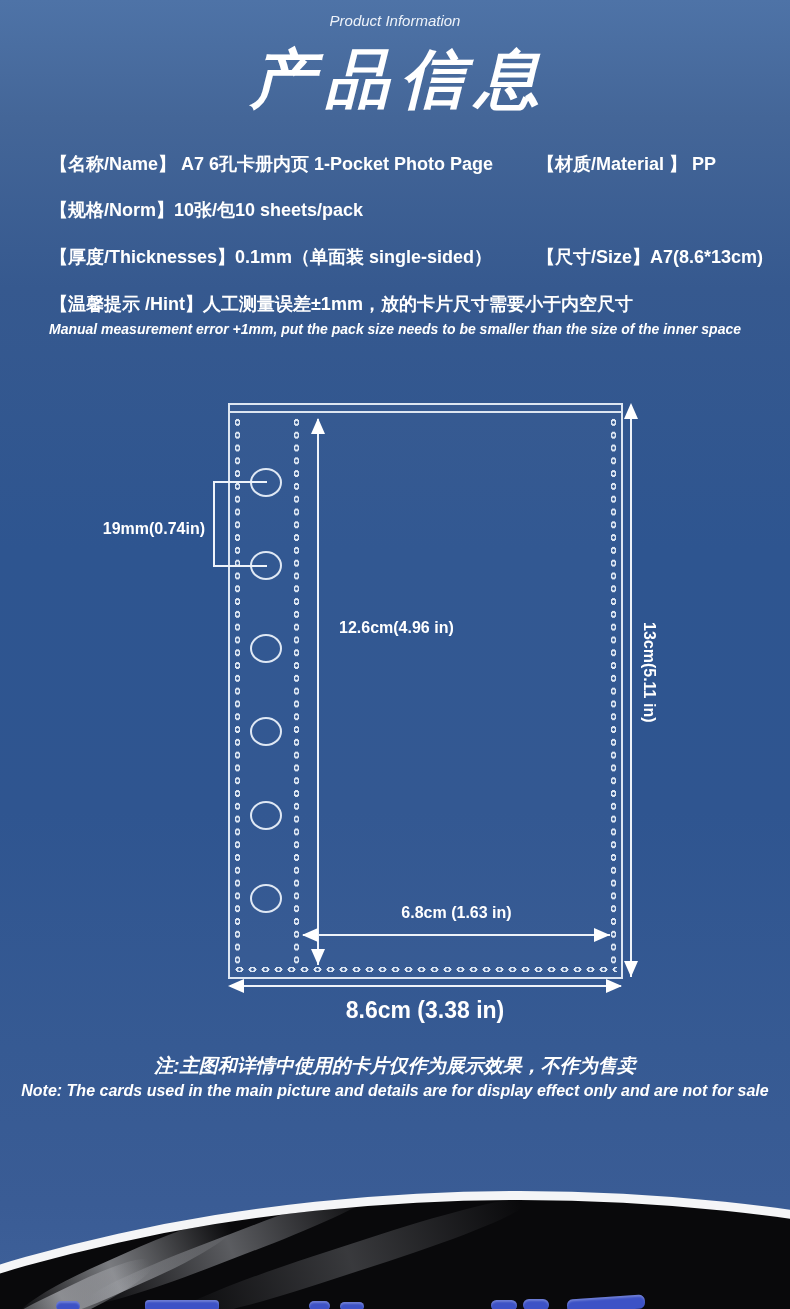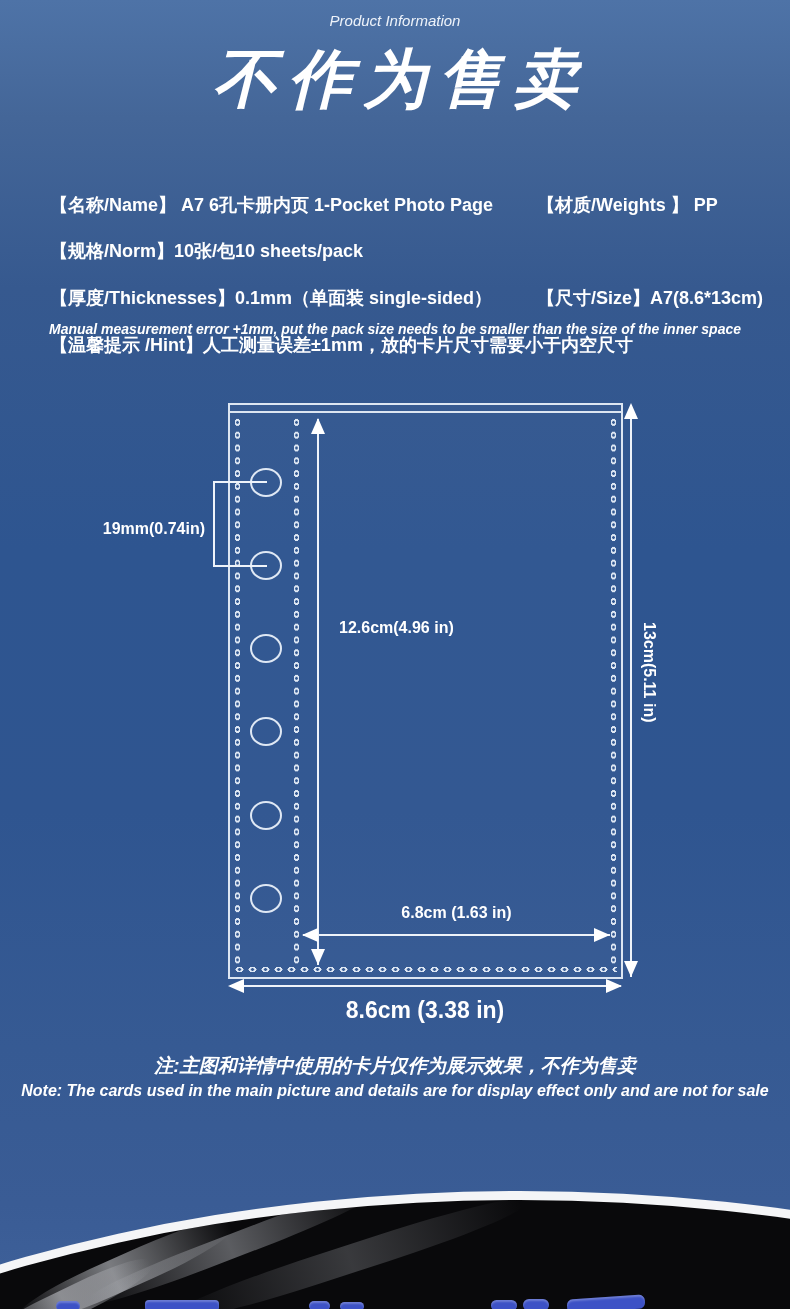--- a/index.html
+++ b/index.html
@@ -8,21 +8,21 @@
   #canvas{position:relative;width:790px;height:1309px;overflow:hidden;color:#fff;
     background:linear-gradient(180deg,#4e73a7 0%,#446698 9%,#36598f 22%,#2e5590 42%,#2f5590 62%,#365a93 80%,#3a5c95 92%,#3f619a 100%);}
   .abs{position:absolute;}
   .ctr{left:0;width:790px;text-align:center;font-style:italic;}
 
   
   .subtitle{top:12px;font-size:15px;font-weight:400;color:#eef3fa;}
   .title{top:36px;font-size:64px;font-weight:bold;letter-spacing:11px;text-indent:11px;}
 
   
-  .spec{font-size:18px;font-weight:bold;white-space:nowrap;margin-top:41px;}
+  .spec{font-size:18px;font-weight:bold;white-space:nowrap;}
   .colL{left:50px;}
   .colR{left:537px;}
   .r1{top:152px;} .r2{top:198px;} .r3{top:245px;} .r4{top:292px;}
   .hint-en{top:321px;font-size:14px;font-weight:bold;}
 
   
   .line{background:#eef3fa;}
   .page-rect{left:228px;top:403px;width:395px;height:576px;box-sizing:border-box;
              border:2px solid #dde6f2;background:rgba(255,255,255,0.02);}
   .seam{left:230px;top:411px;width:391px;height:2px;background:#dde6f2;}
@@ -57,24 +57,24 @@
        background:linear-gradient(90deg,rgba(220,222,228,0) 0%,rgba(220,222,228,0.5) 50%,rgba(220,222,228,0) 100%);}
   
   .glyph{background:#3d52c6;border-radius:8px 8px 0 0;box-shadow:inset 0 2px 2px rgba(255,255,255,0.25);}
 </style>
 </head>
 <body>
 
 <div id="canvas">
 
   <div class="abs ctr subtitle">Product Information</div>
-  <div class="abs ctr title">不作为售卖</div>
+  <div class="abs ctr title">产品信息</div>
 
   <div class="abs spec colL r1">【名称/Name】 A7 6孔卡册内页 1-Pocket Photo Page</div>
-  <div class="abs spec colR r1">【材质/Weights 】 PP</div>
+  <div class="abs spec colR r1">【材质/Material 】 PP</div>
   <div class="abs spec colL r2">【规格/Norm】10张/包10 sheets/pack</div>
   <div class="abs spec colL r3">【厚度/Thicknesses】0.1mm（单面装 single-sided）</div>
   <div class="abs spec colR r3">【尺寸/Size】A7(8.6*13cm)</div>
   <div class="abs spec colL r4">【温馨提示 /Hint】人工测量误差±1mm，放的卡片尺寸需要小于内空尺寸</div>
   <div class="abs ctr hint-en">Manual measurement error +1mm, put the pack size needs to be smaller than the size of the inner space</div>
 
   <div class="abs page-rect"></div>
   <div class="abs seam"></div>
 
   <div class="abs stitch-v" style="left:234px;"></div>

